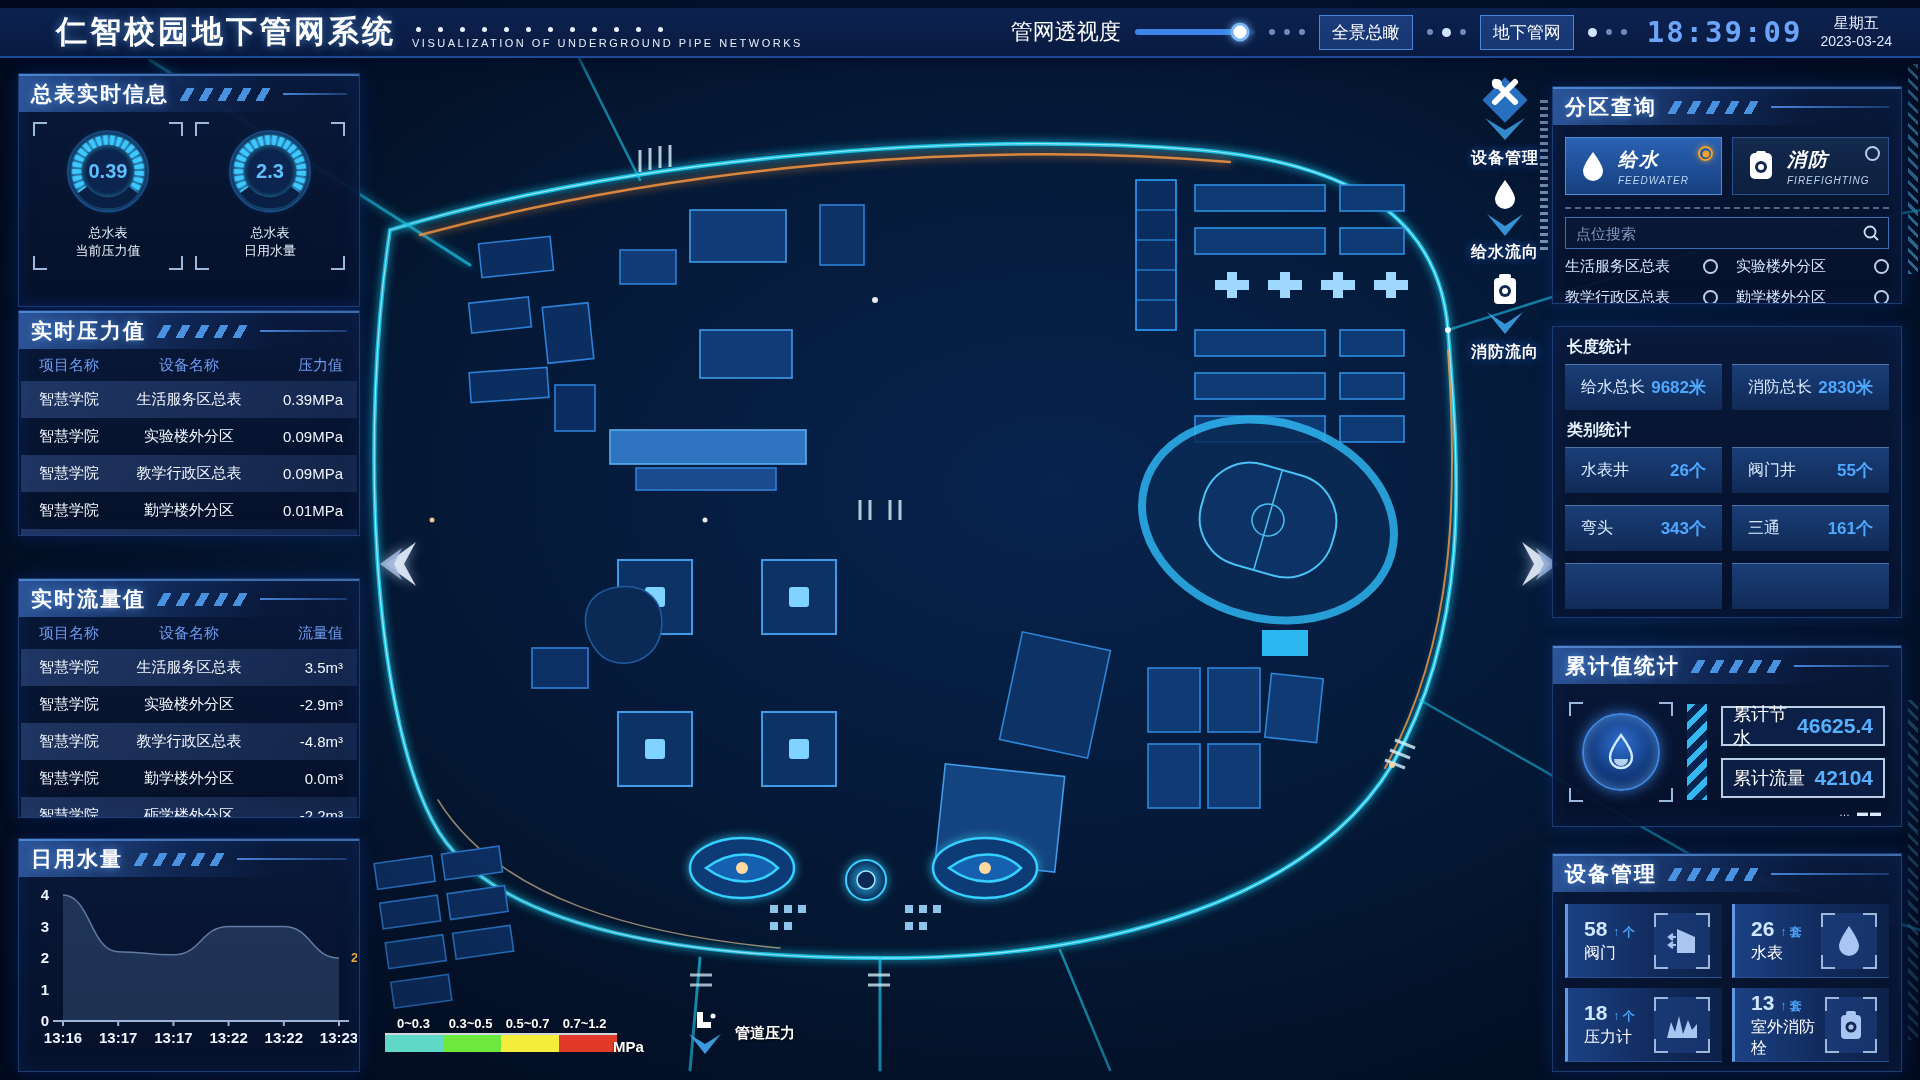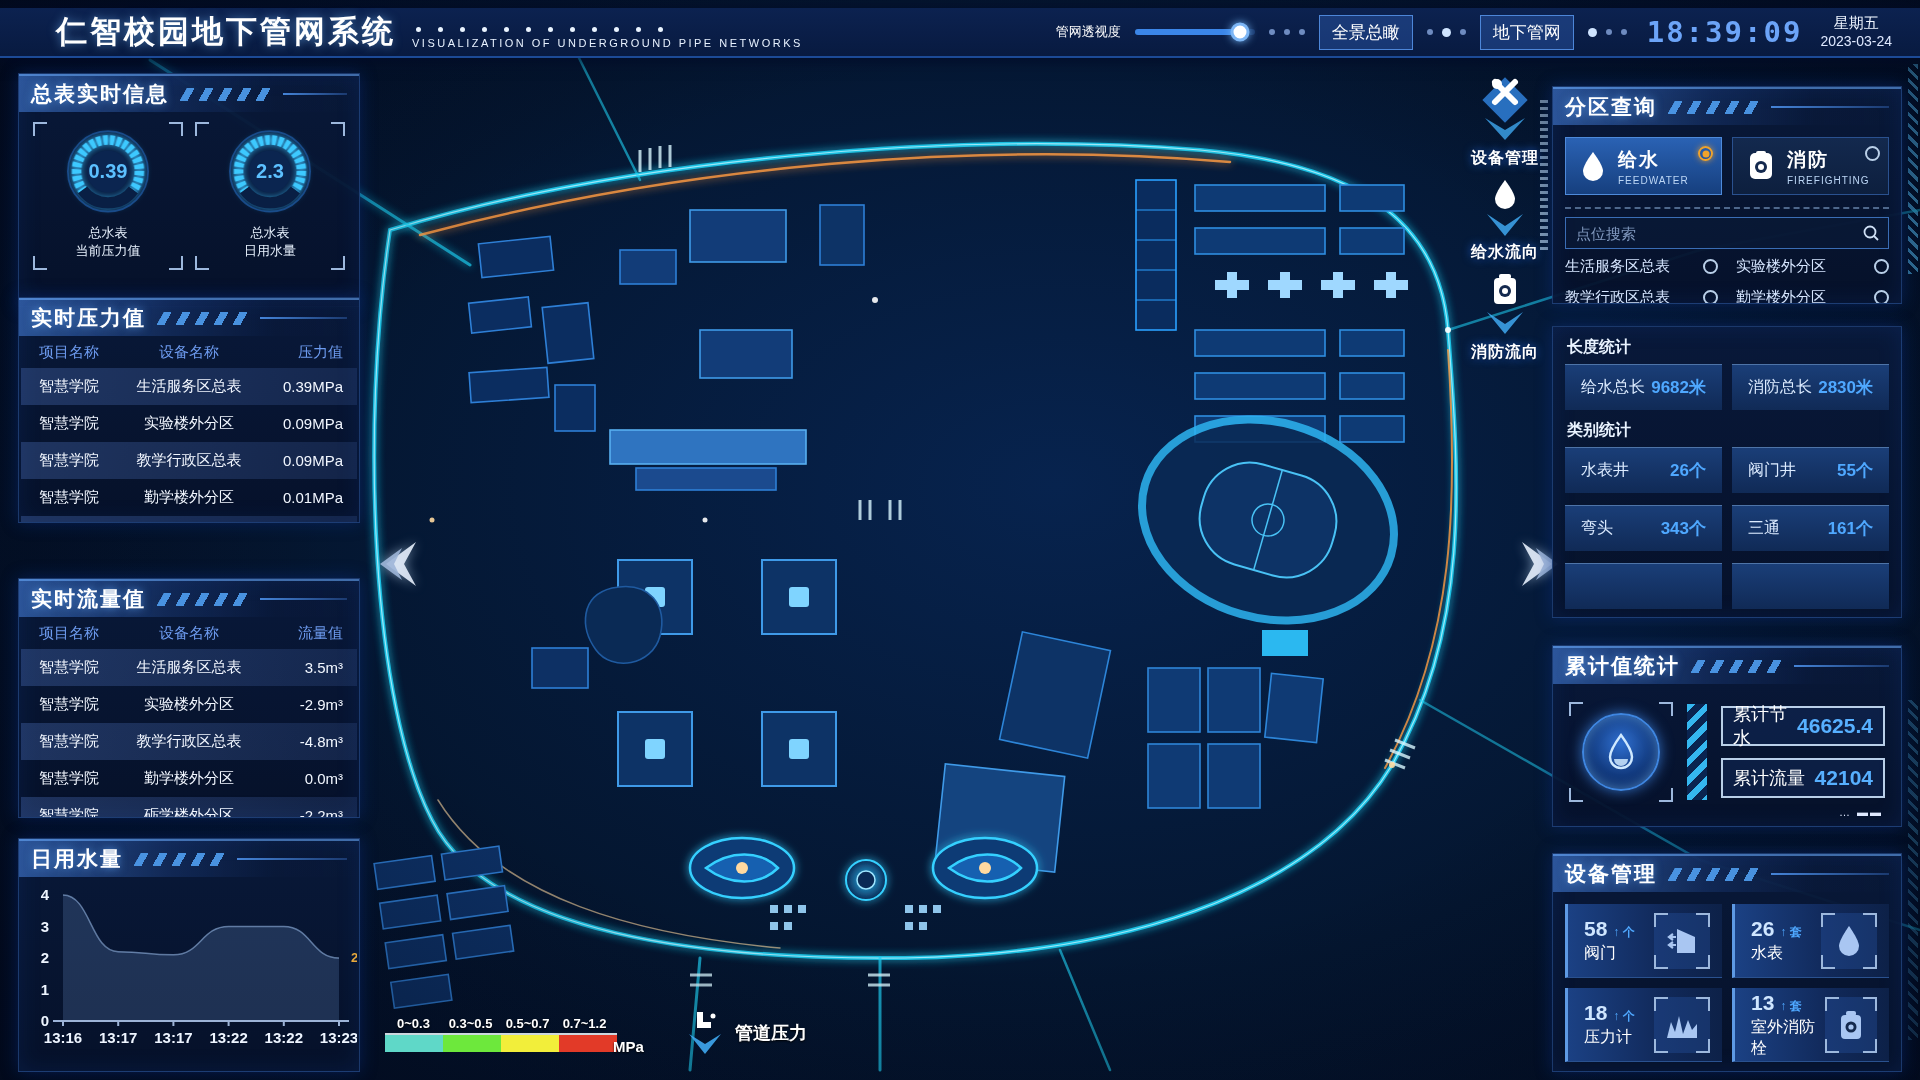--- a/index.html
+++ b/index.html
@@ -14,21 +14,21 @@
     border-bottom:2px solid #1c4a96; display:flex; align-items:center; z-index:30;
     box-shadow:0 2px 14px rgba(0,10,40,.8); }
   .hdr-title-wrap { display:flex; align-items:flex-end; gap:16px; margin-left:56px; }
   .hdr-title { font-size:31px; font-weight:bold; letter-spacing:3px; color:#fff;
     text-shadow:0 0 10px rgba(120,190,255,.6); white-space:nowrap; }
   .hdr-subwrap { display:flex; flex-direction:column; gap:5px; padding-bottom:4px; }
   .hdr-dots { display:flex; gap:17px; padding-left:4px; }
   .hdr-dots i { width:5px; height:5px; border-radius:50%; background:#eaf4ff; display:block; }
   .hdr-sub { font-size:11px; letter-spacing:2.5px; color:#e8f2ff; white-space:nowrap; }
   .hdr-right { margin-left:auto; display:flex; align-items:center; gap:14px; margin-right:28px; }
-  .slider-label { font-size:13px; color:#fff; }
+  .slider-label { font-size:22px; color:#fff; }
   .slider { position:relative; width:120px; height:6px; background:#16356b; border-radius:3px; }
   .slider-fill { position:absolute; left:0; top:0; height:6px; width:88%; background:#3b86e8; border-radius:3px; }
   .slider-thumb { position:absolute; left:88%; top:50%; transform:translate(-50%,-50%);
     width:19px; height:19px; border-radius:50%; background:#fff; border:3px solid #7db6f5;
     box-shadow:0 0 8px rgba(120,190,255,.9); }
   .dot-group { display:flex; gap:9px; align-items:center; }
   .dot-group i { width:6px; height:6px; border-radius:50%; background:#6f8cc0; display:block; }
   .dot-group i.big { width:9px; height:9px; background:#cfe4ff; }
   .hbtn { font-size:17px; color:#fff; background:rgba(45,90,175,.45);
     border:1px solid #4d86d8; padding:5px 12px; cursor:pointer; white-space:nowrap; }
@@ -76,21 +76,21 @@
   .trow span { font-size:15px; color:#f2f7ff; }
   .trow:nth-child(even) { background:linear-gradient(90deg, rgba(88,128,210,.30), rgba(88,128,210,.16)); }
   .col1 { padding-left:18px; }
   .col2 { text-align:center; }
   .col3 { text-align:right; padding-right:14px; }
   .thead .col3 { color:#6d9bef; }
 
   .chart-wrap { padding:4px 6px 0 2px; }
 
   
-  .tabs { display:flex; gap:10px; padding:12px 12px 10px; }
+  .tabs { display:flex; gap:10px; padding:12px 12px 10px;font-style:italic; }
   .tab { position:relative; flex:1; height:58px; display:flex; align-items:center; gap:12px;
     padding-left:14px; cursor:pointer; border:1px solid #2a518f;
     background:linear-gradient(180deg,#13294e,#0d1f3e); }
   .tab.sel { background:linear-gradient(180deg,#2a62b4,#163f7e); border-color:#4e8ada; }
   .tab .tl { font-size:19px; font-weight:bold; color:#fff; letter-spacing:2px; }
   .tab .ts { font-size:10px; letter-spacing:1px; color:#bcd6f5; margin-top:2px; }
   .radio { width:15px; height:15px; border-radius:50%; border:2px solid #b9cfe8; background:transparent; }
   .radio.on { border-color:#f0a32c; box-shadow:0 0 6px rgba(240,163,44,.8); position:relative; }
   .radio.on::after { content:""; position:absolute; left:50%; top:50%; transform:translate(-50%,-50%);
     width:7px; height:7px; border-radius:50%; background:#f0a32c; }
@@ -152,21 +152,21 @@
   .legend { position:absolute; left:385px; top:1016px; z-index:15; width:400px; }
   .legend-labels { display:flex; }
   .legend-labels span { width:57px; text-align:center; font-size:13px; font-weight:bold; color:#fff;
     text-shadow:0 1px 2px #000; }
   .legend-line { height:2px; background:rgba(240,250,255,.85); margin:2px 0 0; width:232px; }
   .legend-bar { display:flex; height:17px; width:232px; }
   .legend-bar i { width:58px; display:block; }
   .legend-unit { position:absolute; left:228px; top:22px; font-size:15px; font-weight:bold; color:#fff;
     text-shadow:0 1px 2px #000; }
   .legend-press { position:absolute; left:300px; top:-6px; display:flex; align-items:center; gap:10px; }
-  .legend-press .plabel { font-size:18px; font-weight:bold; color:#fff; text-shadow:0 1px 2px #000; white-space:nowrap;text-align:right; }
+  .legend-press .plabel { font-size:15px; font-weight:bold; color:#fff; text-shadow:0 1px 2px #000; white-space:nowrap;text-align:right; }
 </style>
 </head>
 <body>
 
 <div class="stage">
 
   <svg class="map" viewBox="0 0 1920 1080" xmlns="http://www.w3.org/2000/svg">
     <defs>
       <filter id="glow" x="-40%" y="-40%" width="180%" height="180%">
         <feGaussianBlur stdDeviation="4" result="b"></feGaussianBlur>
@@ -432,21 +432,21 @@
           <text x="60" y="60" text-anchor="middle" class="gnum">2.3</text>
         </svg>
         <div class="glabel">
           <div>总水表</div>
           <div>日用水量</div>
         </div>
       </div>
     </div>
   </div>
 
-  <div class="panel" style="left:18px; top:297px; width:342px; height:226px;">
+  <div class="panel" style="left:18px; top:310px; width:342px; height:226px;">
     <div class="ptitle">
         <span class="tx">实时压力值</span>
         <span class="slashes"></span>
         <span class="tline"></span>
       </div>
     <div class="ttable">
       <div class="thead">
         <span class="col1">项目名称</span>
         <span class="col2">设备名称</span>
         <span class="col3">压力值</span>

